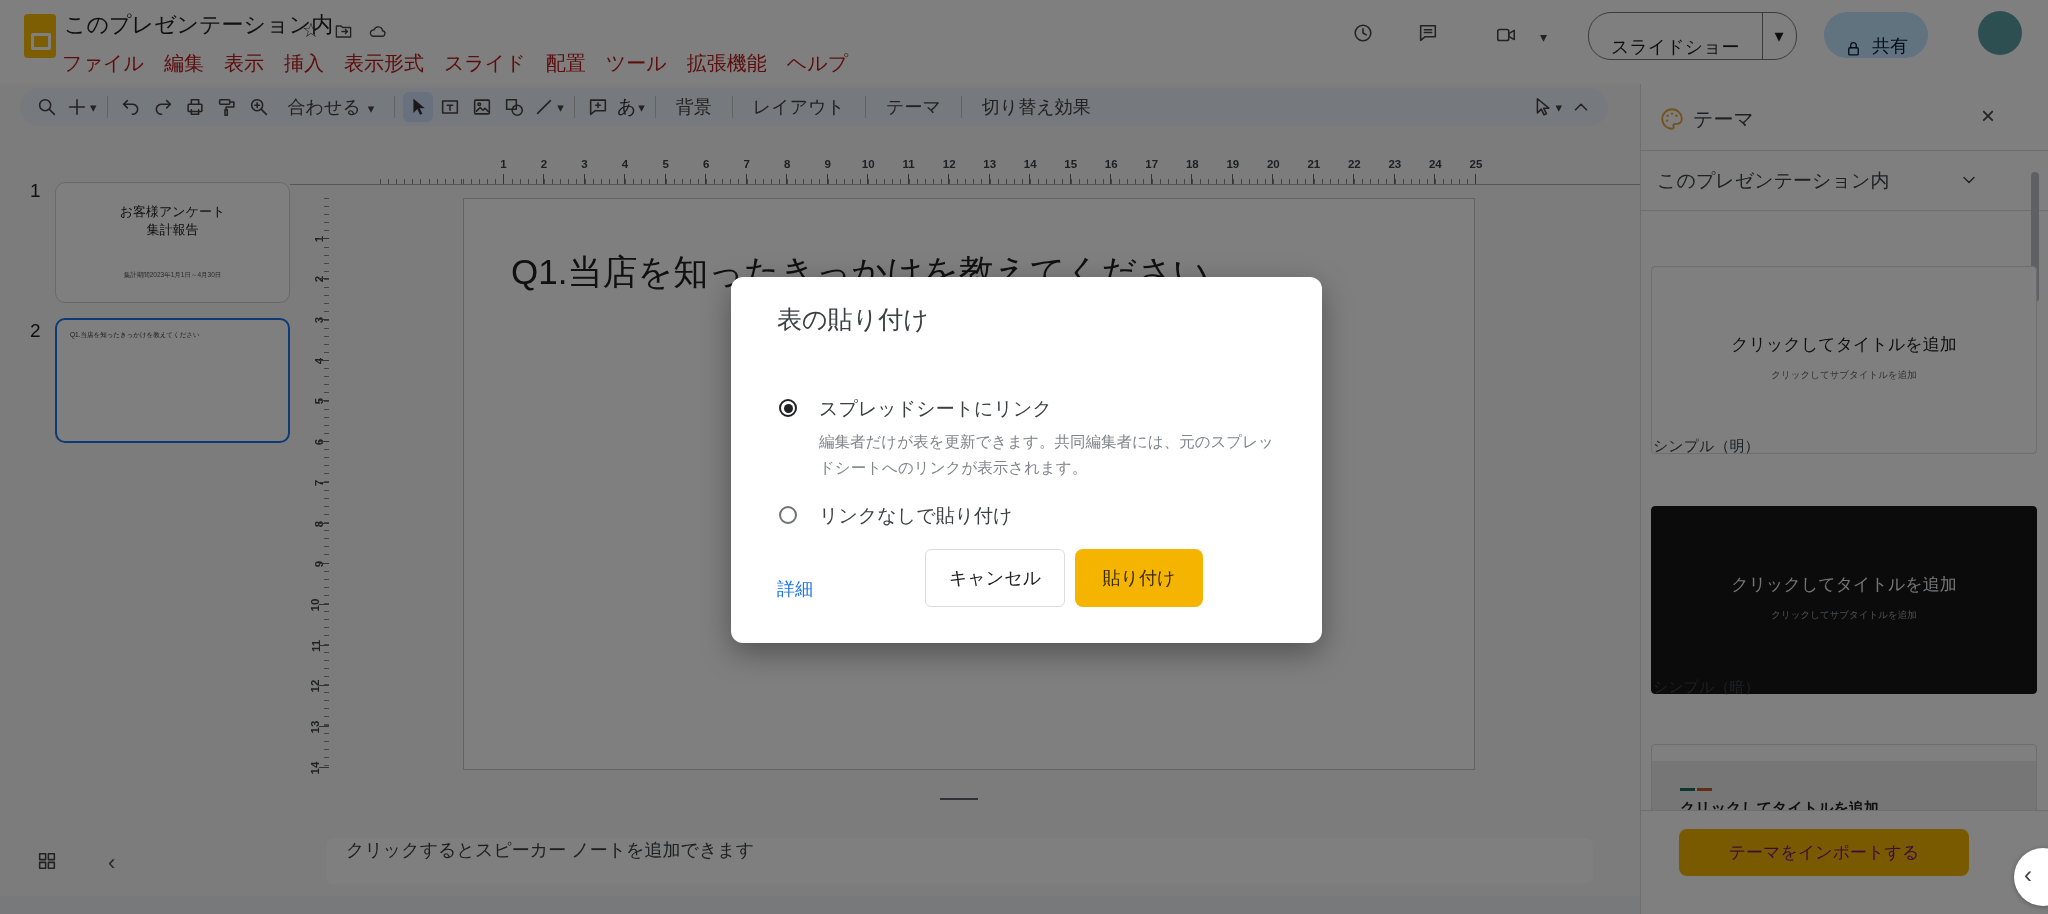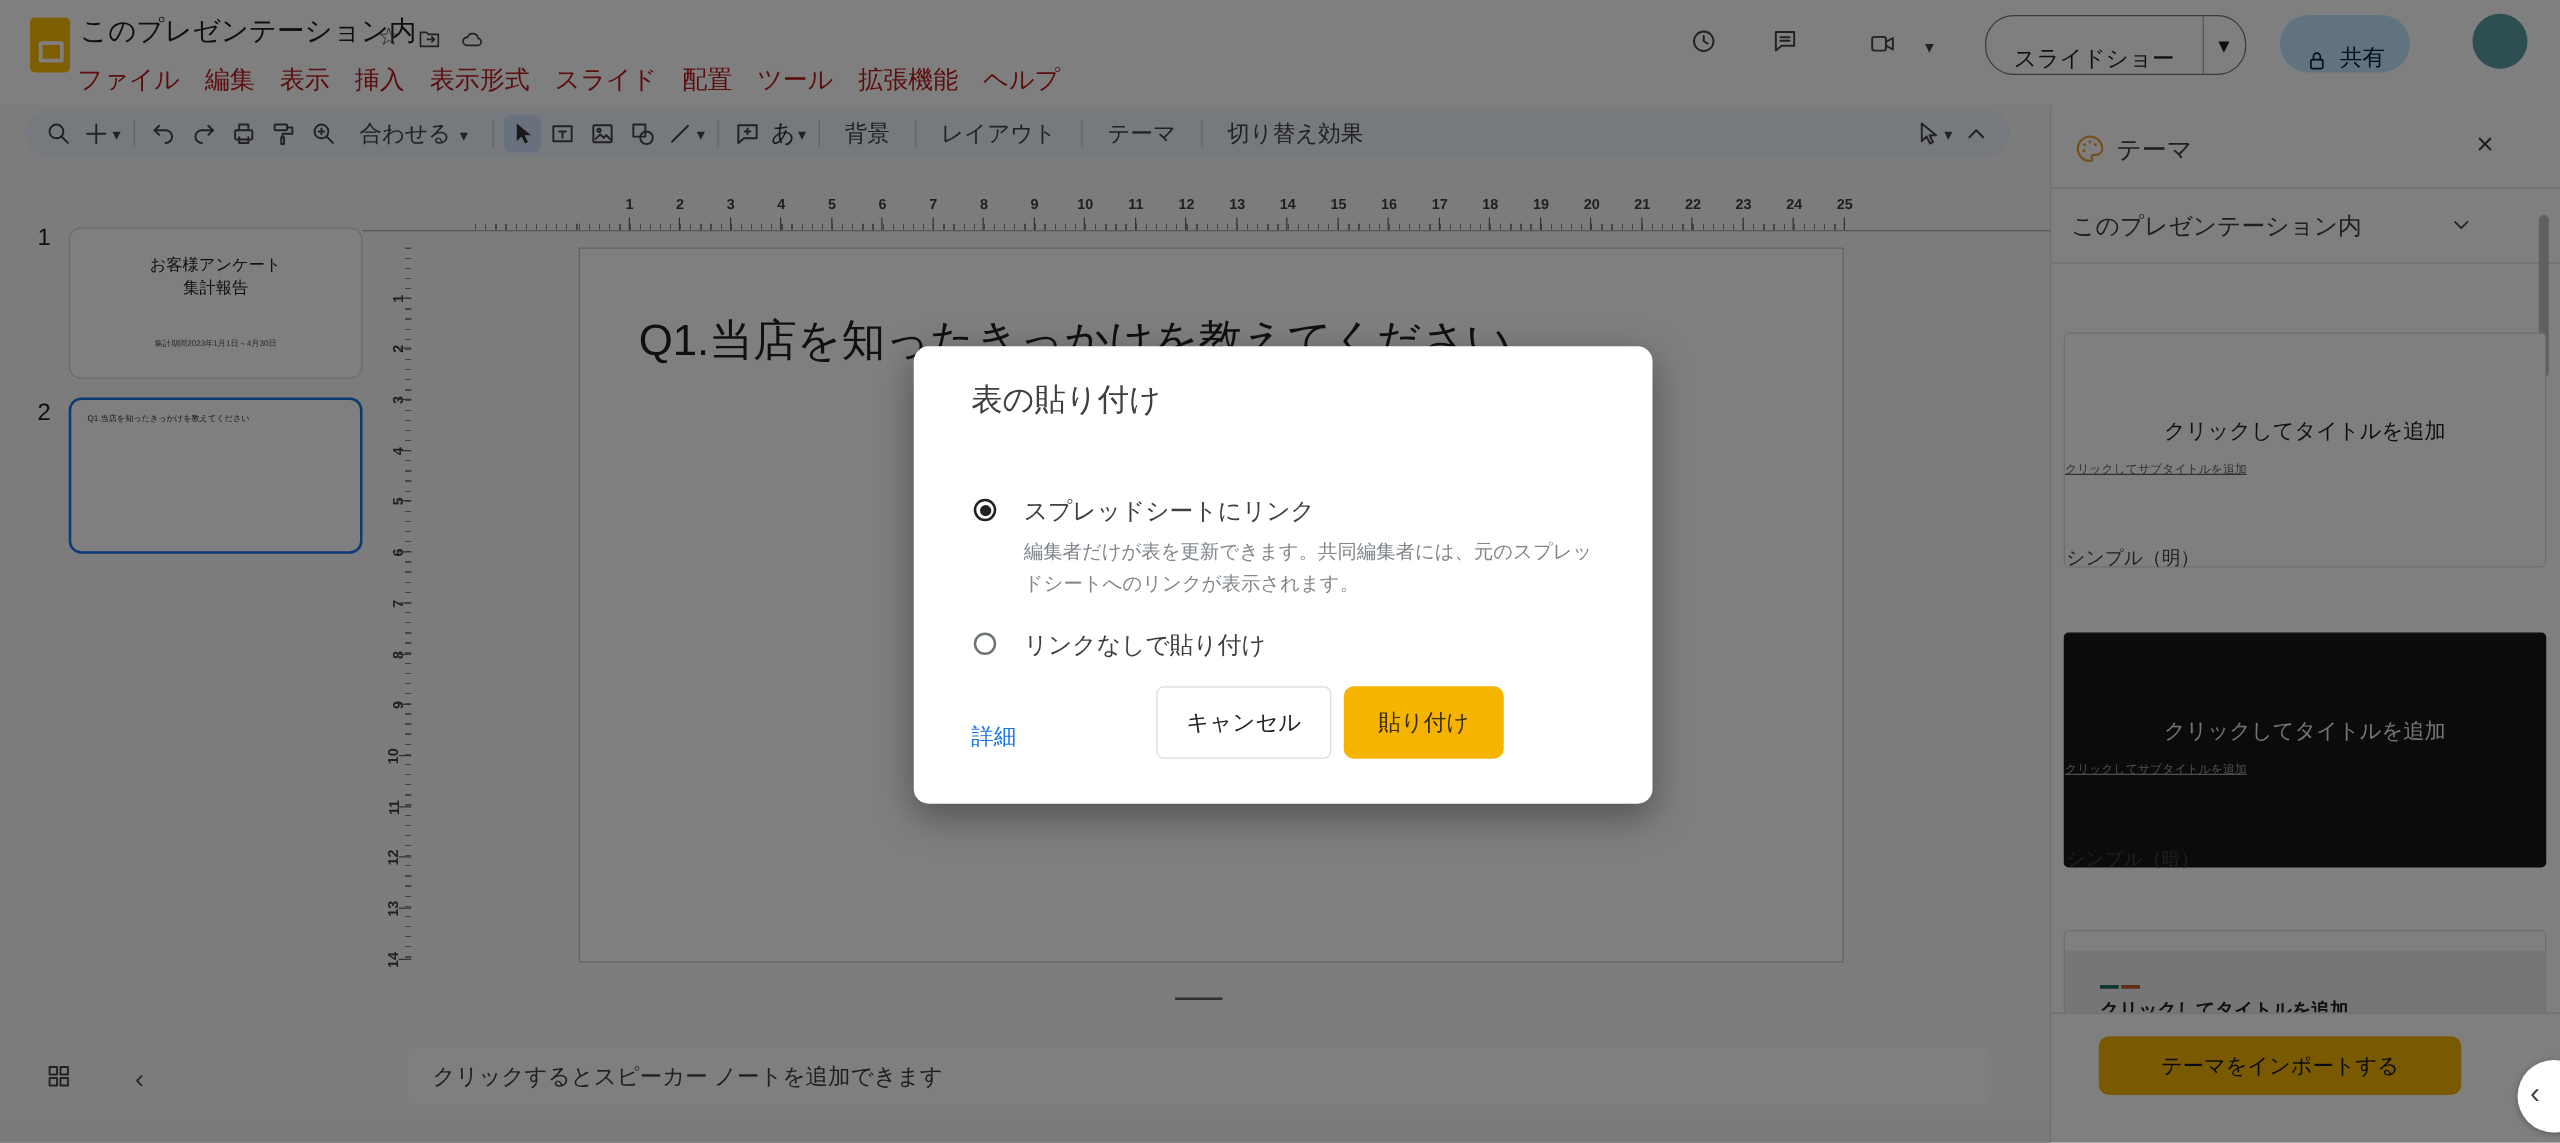--- a/index.html
+++ b/index.html
@@ -48,36 +48,36 @@
   .hrn{position:absolute;right:0;top:0;transform:translateX(50%);font-size:11.5px;font-weight:bold;color:#3c4043;font-style:normal;}
   #v-ruler{position:absolute;left:303px;top:198px;width:26px;height:570px;display:flex;flex-direction:column;
     background-image:repeating-linear-gradient(to bottom,#8a8a8a 0 1px,transparent 1px 8.1px);
     background-size:5px 100%;background-position:right top;background-repeat:no-repeat;}
   .vrc{position:relative;height:40.7px;flex:0 0 40.7px;width:100%;}
   .vrc::after{content:"";position:absolute;right:0;bottom:0;width:10px;height:1px;background:#666;}
   .vrn{position:absolute;right:7px;bottom:0;transform:translateY(50%) rotate(-90deg);font-size:11.5px;font-weight:bold;color:#3c4043;font-style:normal;}
   #slide{position:absolute;left:463px;top:198px;width:1012px;height:572px;background:#fff;border:1px solid #c6c6c6;box-sizing:border-box;}
   #slide-title{position:absolute;left:47px;top:50px;font-size:35px;color:#212121;white-space:nowrap;}
   #notes-handle{position:absolute;left:940px;top:798px;width:38px;height:0;border-top:2.5px solid #5f6368;}
-  #notes-bar{position:absolute;left:326px;top:838px;width:1267px;height:46px;background:#fff;border-radius:8px;display:flex;align-items:center;padding:0 20px;box-sizing:border-box;font-size:18px;color:#3c4043;cursor:text;}
+  #notes-bar{position:absolute;left:326px;top:838px;width:1267px;height:46px;background:#fff;border-radius:8px;display:flex;align-items:flex-start;padding:0 20px;box-sizing:border-box;font-size:18px;color:#3c4043;cursor:text;}
   #bottom-band{position:absolute;left:0;top:896px;width:2048px;height:18px;background:#f1f3f4;}
   
   #theme-panel{position:absolute;left:1640px;top:84px;width:408px;height:830px;background:#fff;border-left:1px solid #dadce0;box-sizing:border-box;}
   #panel-title{position:absolute;left:52px;top:22px;font-size:20px;color:#3c4043;}
   .pdiv{position:absolute;left:0;width:100%;height:1px;background:#dadce0;}
   #panel-section{position:absolute;left:16px;top:84px;font-size:19px;color:#3c4043;cursor:pointer;}
   .theme-card{position:absolute;left:10px;width:386px;background:#fff;border:1px solid #dadce0;border-radius:4px;cursor:pointer;box-sizing:border-box;margin-top:26px;}
   .tc-title{position:absolute;left:0;right:0;top:66px;text-align:center;font-size:17px;color:#212121;}
-  .tc-sub{position:absolute;left:0;right:0;top:102px;text-align:left;font-size:9.5px;color:#5f6368;text-decoration:underline;}
+  .tc-sub{position:absolute;left:0;right:0;top:102px;text-align:center;font-size:9.5px;color:#5f6368;}
   #theme-card-dark{background:#161616;border-color:#161616;}
   #theme-card-dark .tc-title{color:#e8eaed;}
   #theme-card-dark .tc-sub{color:#9aa0a6;}
   .tc-label{position:absolute;left:12px;font-size:15px;color:#3c4043;}
   #import-strip{position:absolute;left:0;top:726px;width:100%;height:104px;background:#fff;border-top:1px solid #dadce0;}
-  #import-btn{position:absolute;left:38px;top:18px;width:290px;height:47px;background:#f5b400;border:none;border-radius:8px;font-family:inherit;font-size:17px;color:#0f172a;cursor:pointer;}
+  #import-btn{position:absolute;left:38px;top:18px;width:290px;height:47px;background:#f5b400;border:none;border-radius:8px;font-family:inherit;font-size:17px;color:#701a75;cursor:pointer;}
   #panel-scrollbar{position:absolute;left:390px;top:88px;width:8px;height:130px;background:#bdc1c6;border-radius:4px;}
   
   #backdrop{position:absolute;left:0;top:0;width:2048px;height:914px;background:rgba(0,0,0,0.5);z-index:50;}
   #dialog{position:absolute;left:731px;top:277px;width:591px;height:366px;background:#fff;border-radius:12px;box-shadow:0 10px 30px rgba(0,0,0,.35);z-index:60;}
   #dialog-title{position:absolute;left:46px;top:26px;font-size:25px;color:#3c4043;}
   .radio{position:absolute;left:48px;width:18px;height:18px;border-radius:50%;box-sizing:border-box;cursor:pointer;}
   .radio.sel{border:2px solid #202124;}
   .radio.sel::after{content:"";position:absolute;left:2.5px;top:2.5px;width:9px;height:9px;border-radius:50%;background:#202124;}
   .radio.unsel{border:2px solid #6e7377;}
   .radio-label{position:absolute;left:88px;font-size:19px;color:#3c4043;cursor:pointer;}

